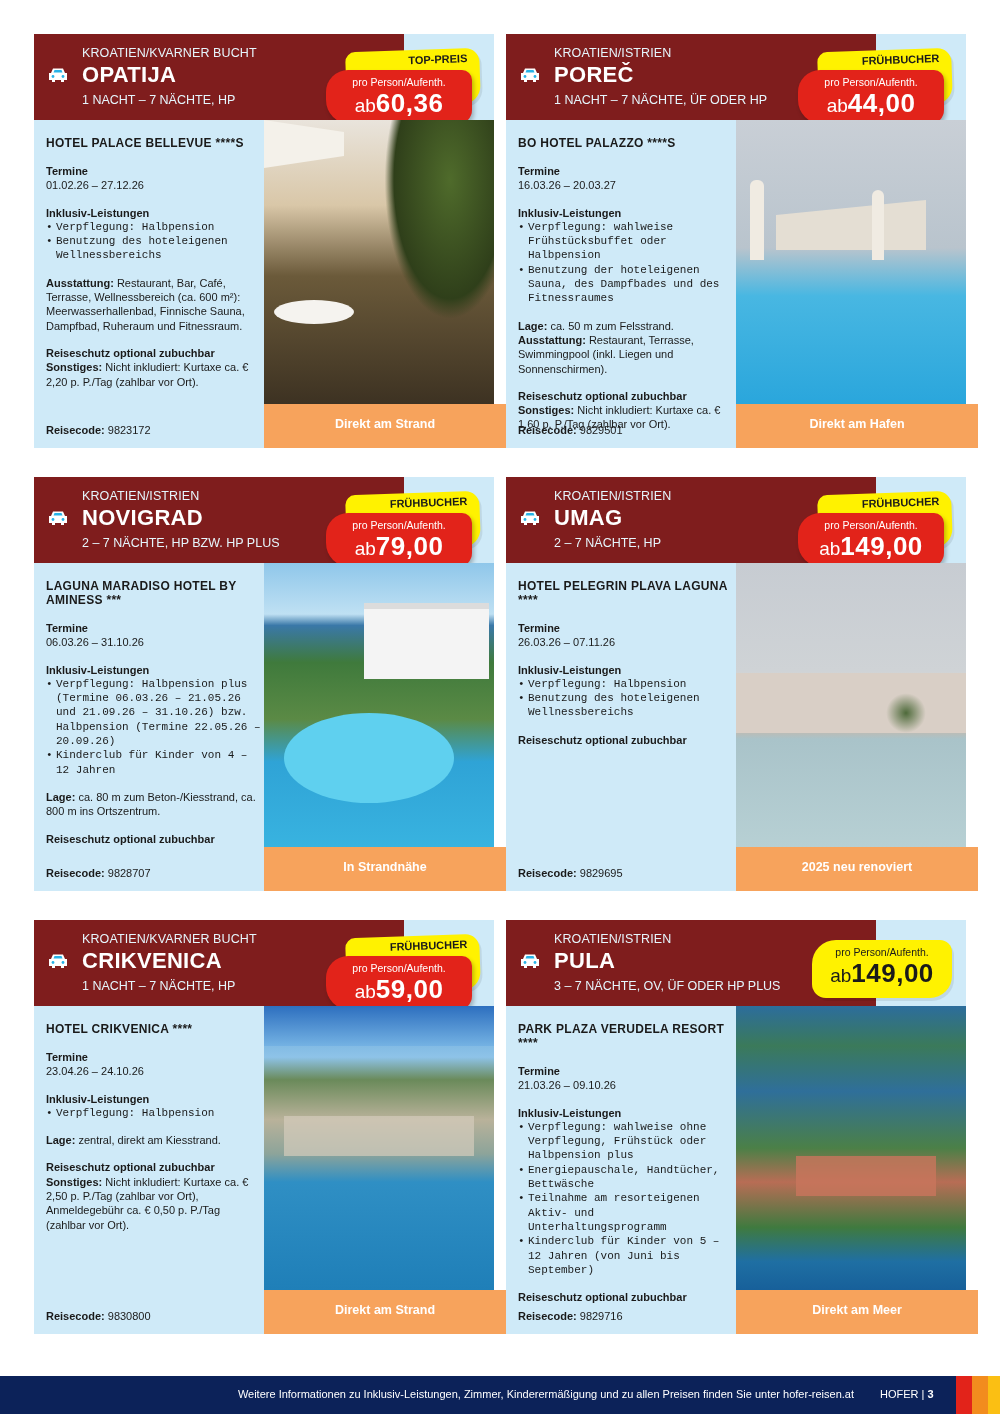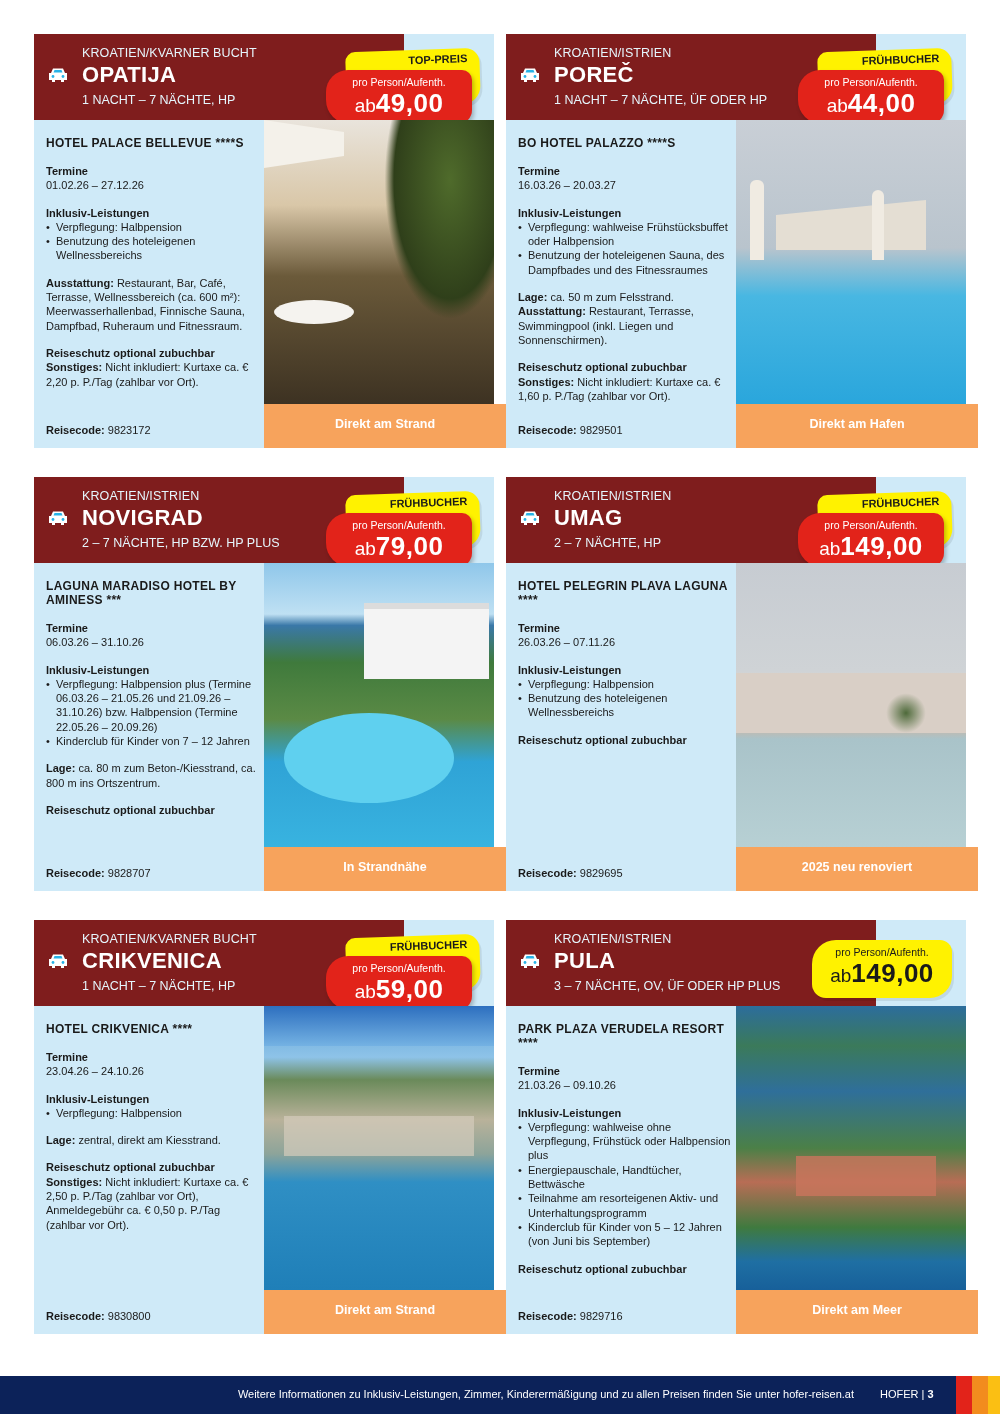--- a/index.html
+++ b/index.html
@@ -17,21 +17,21 @@
   .badge-red .price { position:absolute; left:0; width:100%; top:18px; text-align:center; }
   .ab { font-size:19px; }
   .num { font-size:26px; font-weight:bold; letter-spacing:0.5px; }
   .badge-solo { position:absolute; left:306px; top:20px; width:140px; height:58px; background:#fff200; border-radius:24px 12px 22px 14px; color:#1a1a1a; box-shadow:2px 3px 0 rgba(0,0,0,0.08); }
   .badge-solo .pp { position:absolute; left:0; width:100%; top:6px; text-align:center; font-size:10.5px; }
   .badge-solo .price { position:absolute; left:0; width:100%; top:18px; text-align:center; }
   .card .info { position:absolute; left:12px; top:96px; width:216px; font-size:11px; line-height:14.3px; }
   .hotel { font-weight:bold; font-size:12px; letter-spacing:0.3px; line-height:14px; margin:6px 0 14px 0; }
   .sec { margin-bottom:13px; }
   .sec b { font-weight:bold; }
-  ul { margin:0; padding:0 0 0 10px; list-style:none; }
+  ul { margin:0; padding:0 0 0 10px; list-style:none;font-family:Liberation Mono, monospace; }
   li { position:relative; }
   li::before { content:"\2022"; position:absolute; left:-10px; }
   .code { position:absolute; left:12px; bottom:12px; font-size:11px; }
   .photo { position:absolute; left:230px; top:86px; width:230px; height:284px; overflow:hidden; }
   .ribbon { position:absolute; left:230px; top:370px; width:242px; height:44px; background:#f7a35c; color:#fff; font-weight:bold; font-size:12.5px; text-align:center; line-height:40px; }
   .footer { position:absolute; left:0; top:1376px; width:1000px; height:38px; background:#0c2259; color:#fff; }
   .footer .txt { position:absolute; right:146px; top:12px; font-size:11px; }
   .footer .brand { position:absolute; left:880px; top:12px; font-size:11px; }
   .footer .brand b { font-weight:bold; }
   .stripe { position:absolute; top:0; height:38px; width:16px; }
@@ -48,21 +48,21 @@
         <path d="M6.5 5.5 L7.5 3 H14.5 L15.5 5.5 Z" fill="#27b3e8"></path>
       </svg>
     <div class="region">KROATIEN/KVARNER BUCHT</div>
     <div class="city">OPATIJA</div>
     <div class="nights">1 NACHT – 7 NÄCHTE, HP</div>
     <div class="badge-yellow">
         <span class="label">TOP-PREIS</span>
       </div>
     <div class="badge-red">
       <div class="pp">pro Person/Aufenth.</div>
-      <div class="price"><span class="ab">ab</span><span class="num">49,00</span></div>
+      <div class="price"><span class="ab">ab</span><span class="num">60,36</span></div>
     </div>
   </div>
   <div class="info">
     <div class="hotel">HOTEL PALACE BELLEVUE ****S</div>
     <div class="sec"><b>Termine</b><br><span>01.02.26 – 27.12.26</span></div>
     <div class="sec"><b>Inklusiv-Leistungen</b>
       <ul>
           <li>Verpflegung: Halbpension</li>
           <li>Benutzung des hoteleigenen Wellnessbereichs</li>
         </ul></div>
@@ -135,21 +135,21 @@
       <div class="pp">pro Person/Aufenth.</div>
       <div class="price"><span class="ab">ab</span><span class="num">79,00</span></div>
     </div>
   </div>
   <div class="info">
     <div class="hotel">LAGUNA MARADISO HOTEL BY AMINESS ***</div>
     <div class="sec"><b>Termine</b><br><span>06.03.26 – 31.10.26</span></div>
     <div class="sec"><b>Inklusiv-Leistungen</b>
       <ul>
           <li>Verpflegung: Halbpension plus (Termine 06.03.26 – 21.05.26 und 21.09.26 – 31.10.26) bzw. Halbpension (Termine 22.05.26 – 20.09.26)</li>
-          <li>Kinderclub für Kinder von 7 – 12 Jahren</li>
+          <li>Kinderclub für Kinder von 4 – 12 Jahren</li>
         </ul></div>
     <div class="sec"><b>Lage:</b> <span>ca. 80 m zum Beton-/Kiesstrand, ca. 800 m ins Ortszentrum.</span></div>
     <div><b>Reiseschutz optional zubuchbar</b></div>
   </div>
   <div class="code"><b>Reisecode:</b> <span>9828707</span></div>
   <div class="photo" style="background:linear-gradient(180deg,#8fc7ea 0%,#bfe0f3 18%,#3a78a8 22%,#3f7a3c 35%,#5b8a45 55%,#2fa3d6 70%,#38b3e0 100%);">
     <div style="position:absolute;left:100px;top:40px;width:125px;height:70px;background:#f4f4f4;border-top:6px solid #dcdcdc;"></div>
     <div style="position:absolute;left:20px;top:150px;width:170px;height:90px;border-radius:50%;background:#5fd0ef;"></div>
   </div>
   <div class="ribbon">In Strandnähe</div>

